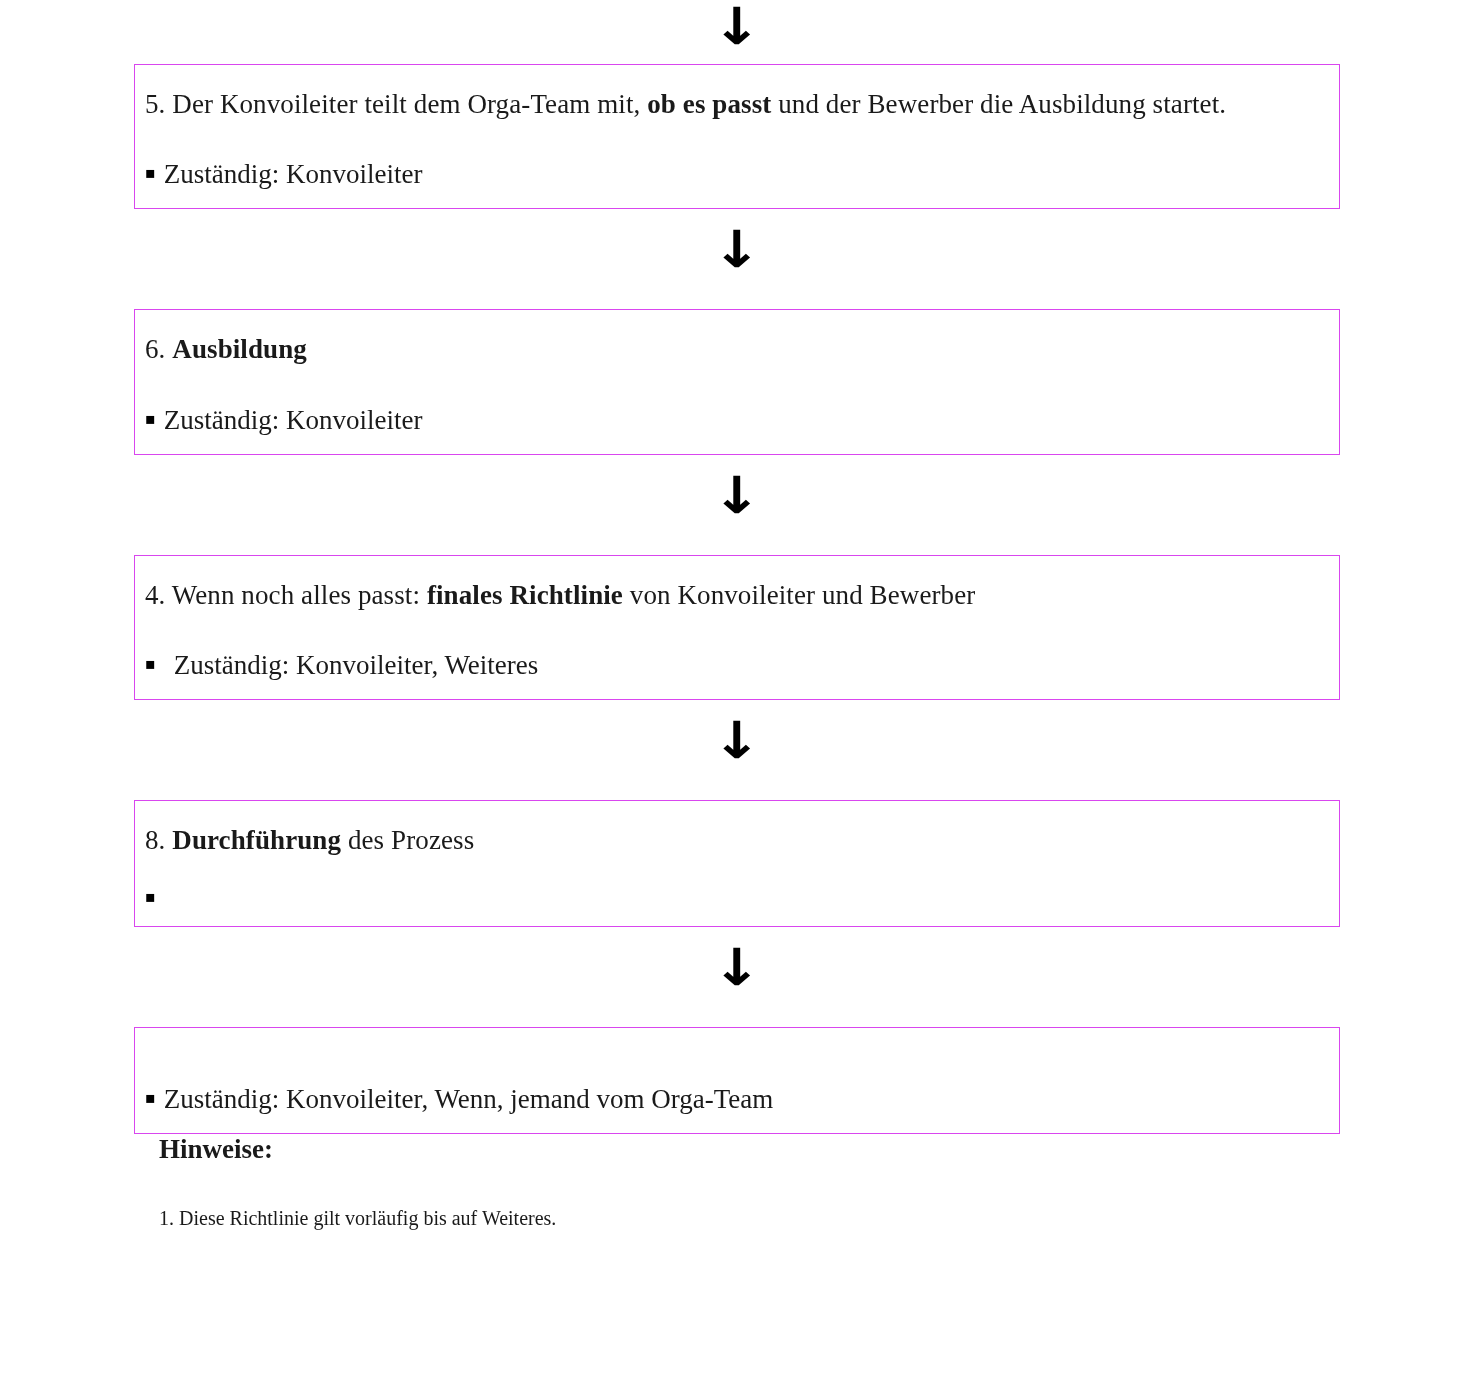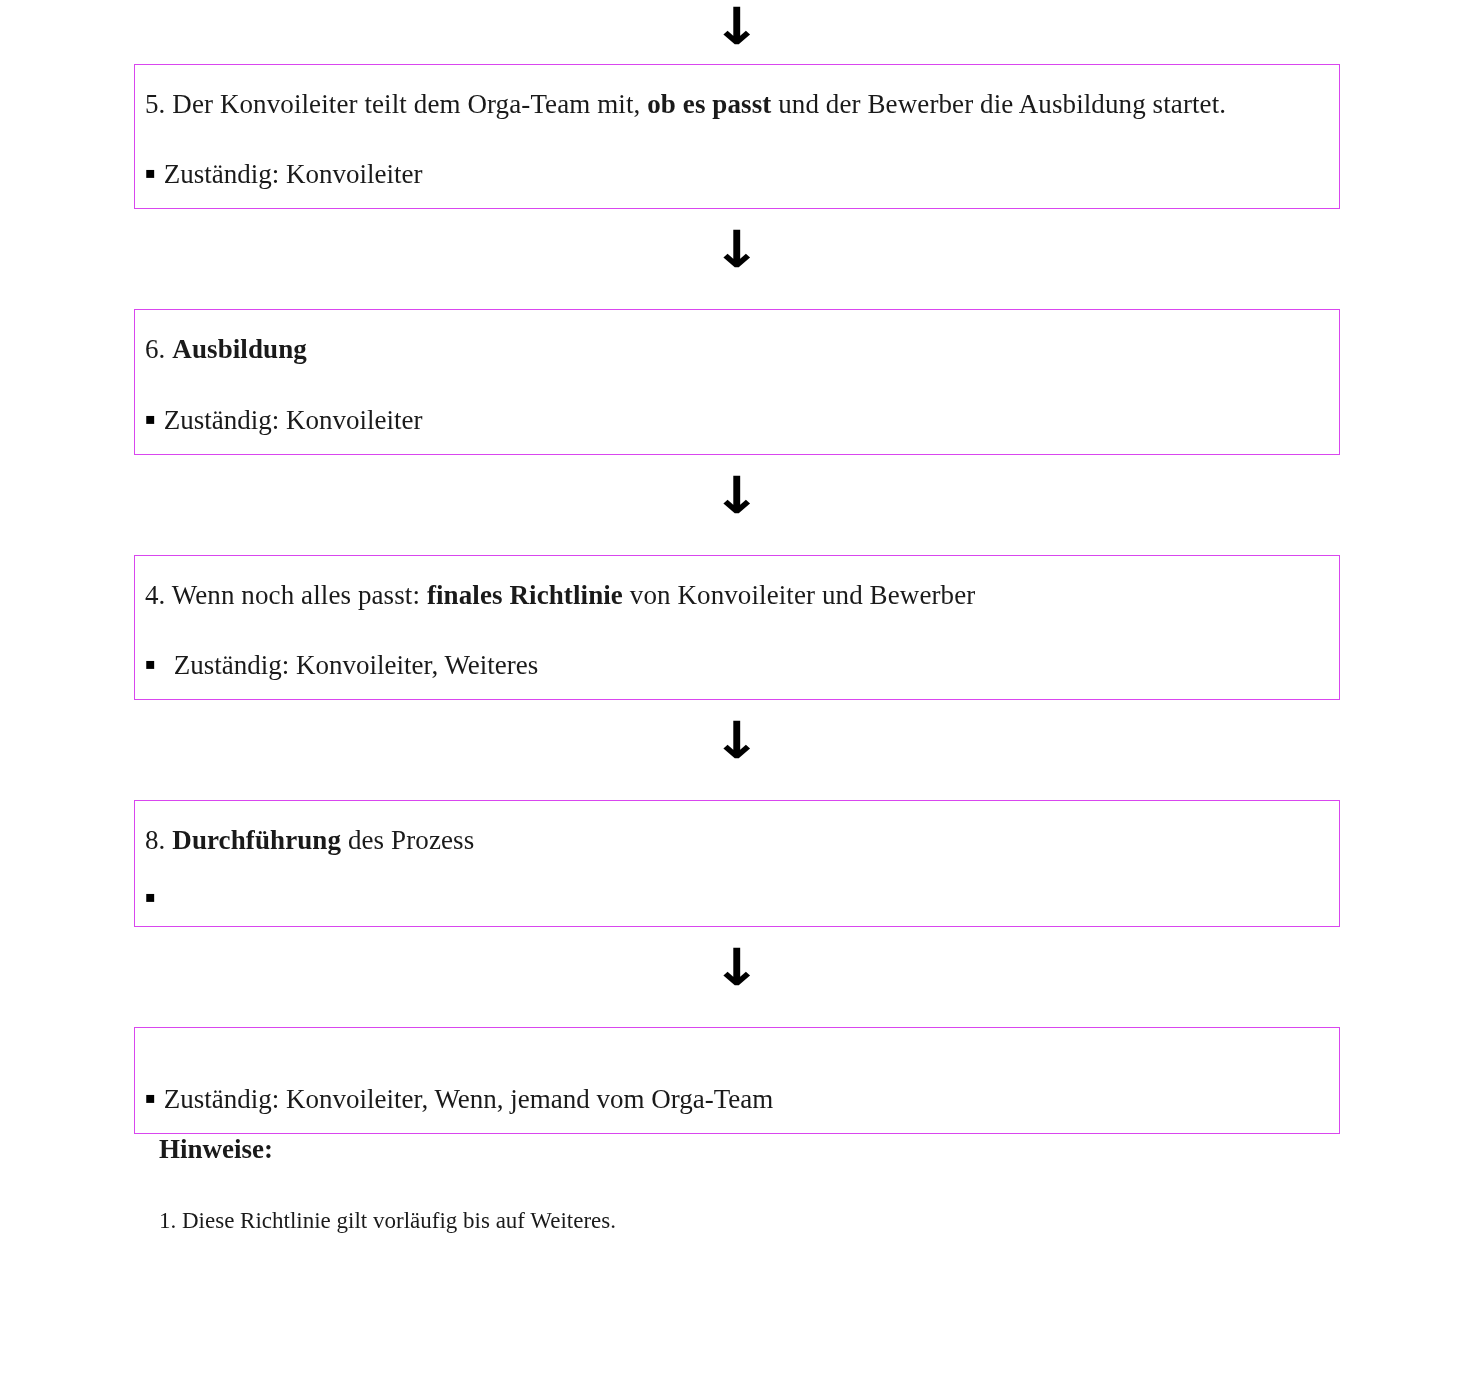--- a/index.html
+++ b/index.html
@@ -97,21 +97,21 @@
     margin-left: 25px;
   }
   .notes-heading {
     font-size: 27px;
     font-weight: 700;
     color: #1a1a1a;
     margin: 0 0 0 0;
     line-height: 1.35;
   }
   .note-line {
-    font-size: 23px;
+    font-size: 20px;
     color: #1a1a1a;
     line-height: 1.35;
     margin: 38px 0 0 0;
   }
 </style>
 </head>
 <body>
 
 <div class="page">
 

